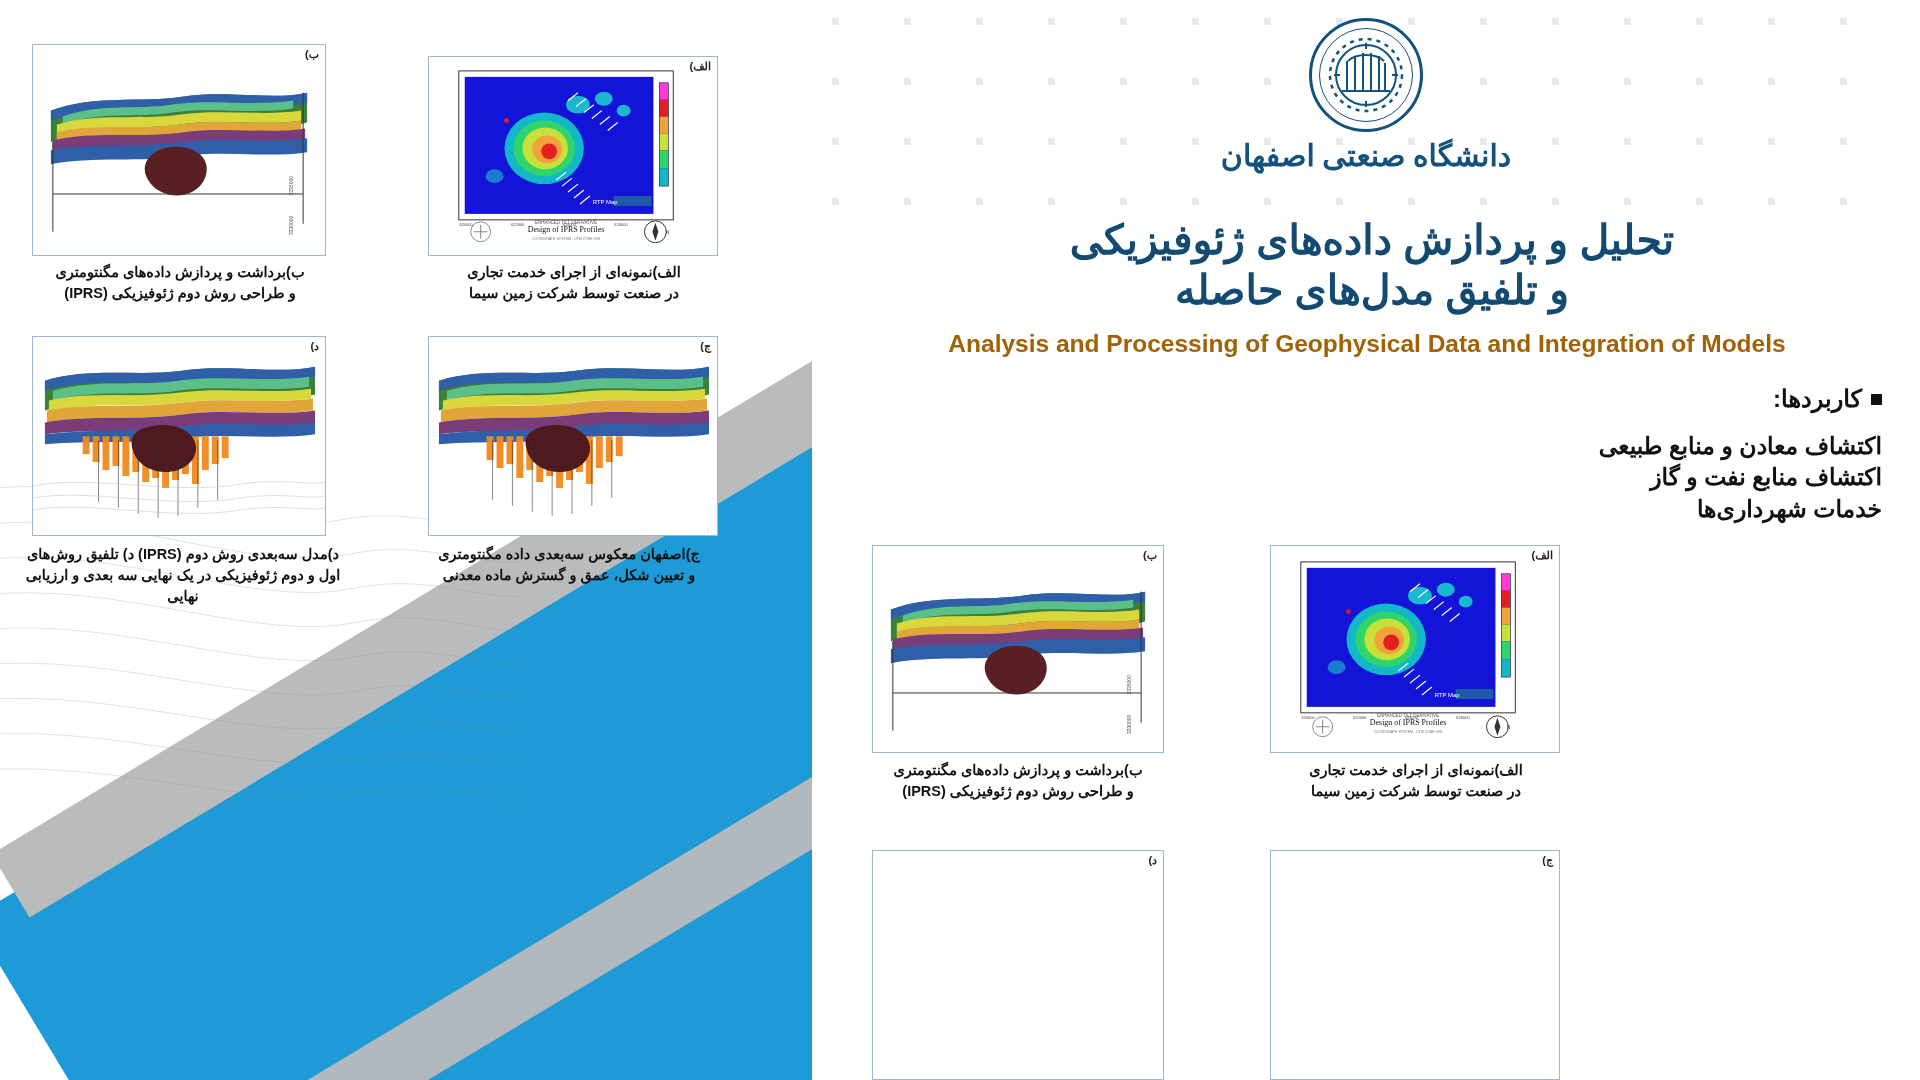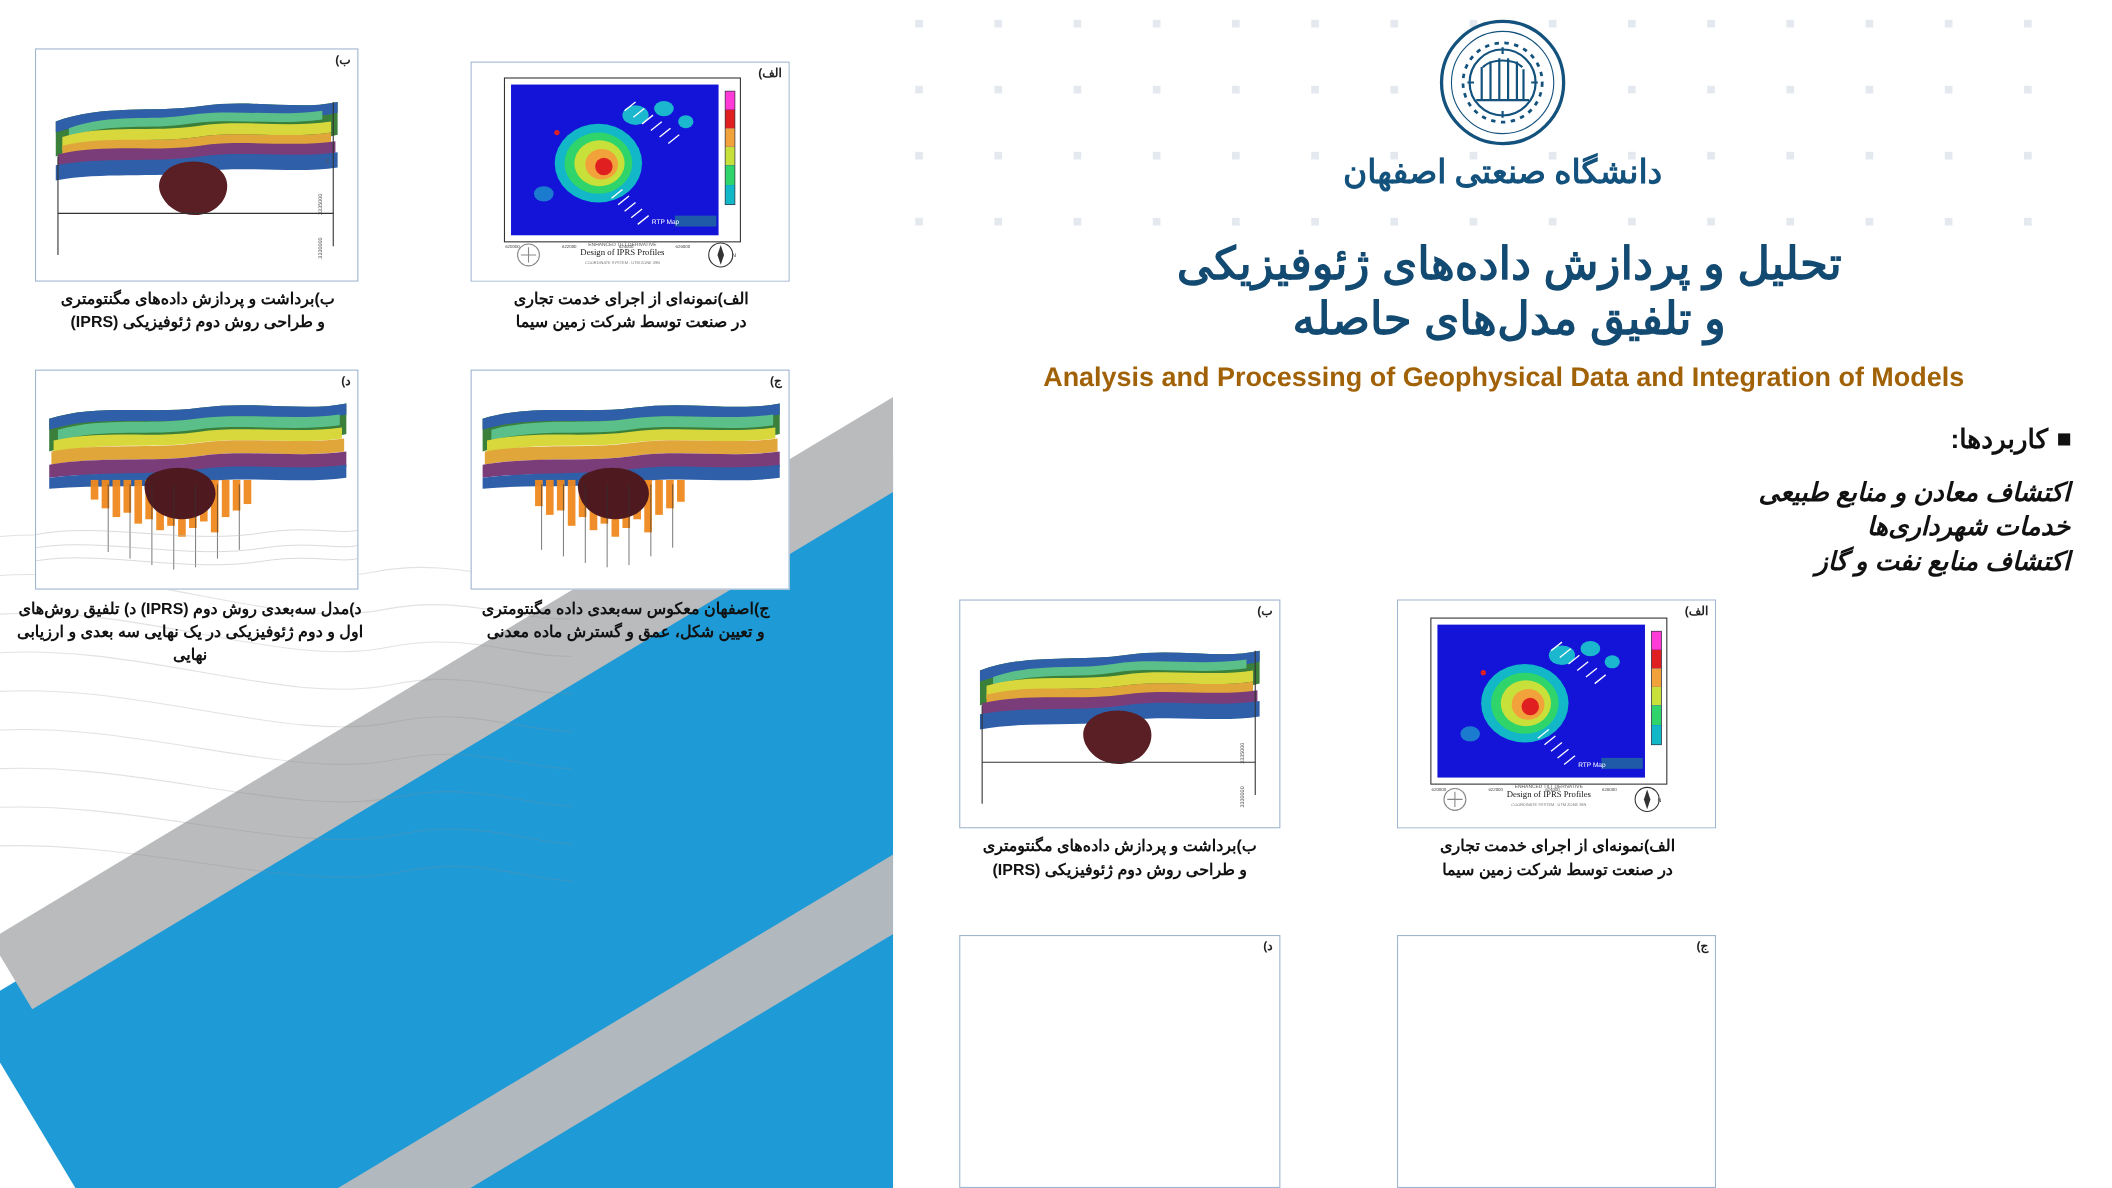--- a/index.html
+++ b/index.html
@@ -210,21 +210,20 @@
     height: 11px;
     background: #111;
     margin-left: 9px;
     vertical-align: 2px;
   }
   .apps-line {
     font-size: 23.5px;
     font-weight: bold;
     color: #111;
     line-height: 1.33;
-    font-style: italic;
   }
 
   .fig-caption-r {
     position: absolute;
     text-align: center;
     font-size: 14.5px;
     font-weight: bold;
     color: #111;
     line-height: 1.45;
     direction: rtl;
@@ -404,21 +403,21 @@
           <path d="M186,104 L186,164"></path>
         </g>
 
         <g stroke="#bbb" stroke-width=".5" fill="none">
           <path d="M0,150 C60,138 140,160 210,148 C250,142 280,150 294,146"></path>
           <path d="M0,162 C60,152 140,174 210,162 C250,156 280,164 294,160"></path>
           <path d="M0,174 C60,164 140,186 210,174 C250,168 280,176 294,172"></path>
         </g>
       </svg>
     </div>
-    <div class="fig-caption" style="left:8px; top:544px; width:330px;">
+    <div class="fig-caption" style="left:18px; top:544px; width:330px;">
       <div>د)مدل سه‌بعدی روش دوم (IPRS) د) تلفیق روش‌های</div>
       <div>اول و دوم ژئوفیزیکی در یک نهایی سه بعدی و ارزیابی نهایی</div>
     </div>
 
     <div class="fig-card" style="left:428px; top:336px; width:290px; height:200px;">
       <span class="fig-label-corner">ج)</span>
       <svg class="surf-canvas" viewBox="0 0 290 200">
         <g>
           <path d="M10,44 C54,30 106,40 148,34 C196,27 244,38 282,30 L282,58 C244,68 196,58 148,64 C106,70 54,60 10,74 Z" fill="#3a7f3a"></path>
           <path d="M10,44 C54,30 106,40 148,34 C196,27 244,38 282,30 L282,40 C244,48 196,38 148,44 C106,50 54,40 10,54 Z" fill="#2f5fa8"></path>
@@ -560,22 +559,22 @@
       <div>و تلفیق مدل‌های حاصله</div>
     </div>
 
     <div class="cover-subtitle">Analysis and Processing of Geophysical Data and Integration of Models</div>
 
     <div class="apps-block">
       <div class="apps-head">
         <span class="apps-bullet"></span><span>کاربردها:</span>
       </div>
       <div class="apps-line">اکتشاف معادن و منابع طبیعی</div>
+      <div class="apps-line">اکتشاف منابع نفت و گاز</div>
       <div class="apps-line">خدمات شهرداری‌ها</div>
-      <div class="apps-line">اکتشاف منابع نفت و گاز</div>
     </div>
 
     <div class="fig-card" style="left:60px; top:545px; width:292px; height:208px;">
       <span class="fig-label-corner">ب)</span>
       <svg class="surf-canvas" viewBox="0 0 292 208">
         <g>
           <path d="M18,64 C60,48 110,56 150,50 C196,43 240,54 274,46 L274,76 C240,86 196,78 150,84 C110,90 60,82 18,96 Z" fill="#3a7f3a"></path>
           <path d="M18,64 C60,48 110,56 150,50 C196,43 240,54 274,46 L274,56 C240,64 196,56 150,62 C110,68 60,60 18,74 Z" fill="#2f5fa8"></path>
           <path d="M30,70 C70,56 104,64 140,58 C180,52 220,60 262,54 L262,62 C220,68 180,60 140,66 C104,72 70,64 30,78 Z" fill="#5bbf8a"></path>
           <path d="M24,78 C64,66 108,74 148,68 C190,62 232,70 268,64 L268,74 C232,80 190,72 148,78 C108,84 64,76 24,90 Z" fill="#d8d83c"></path>

